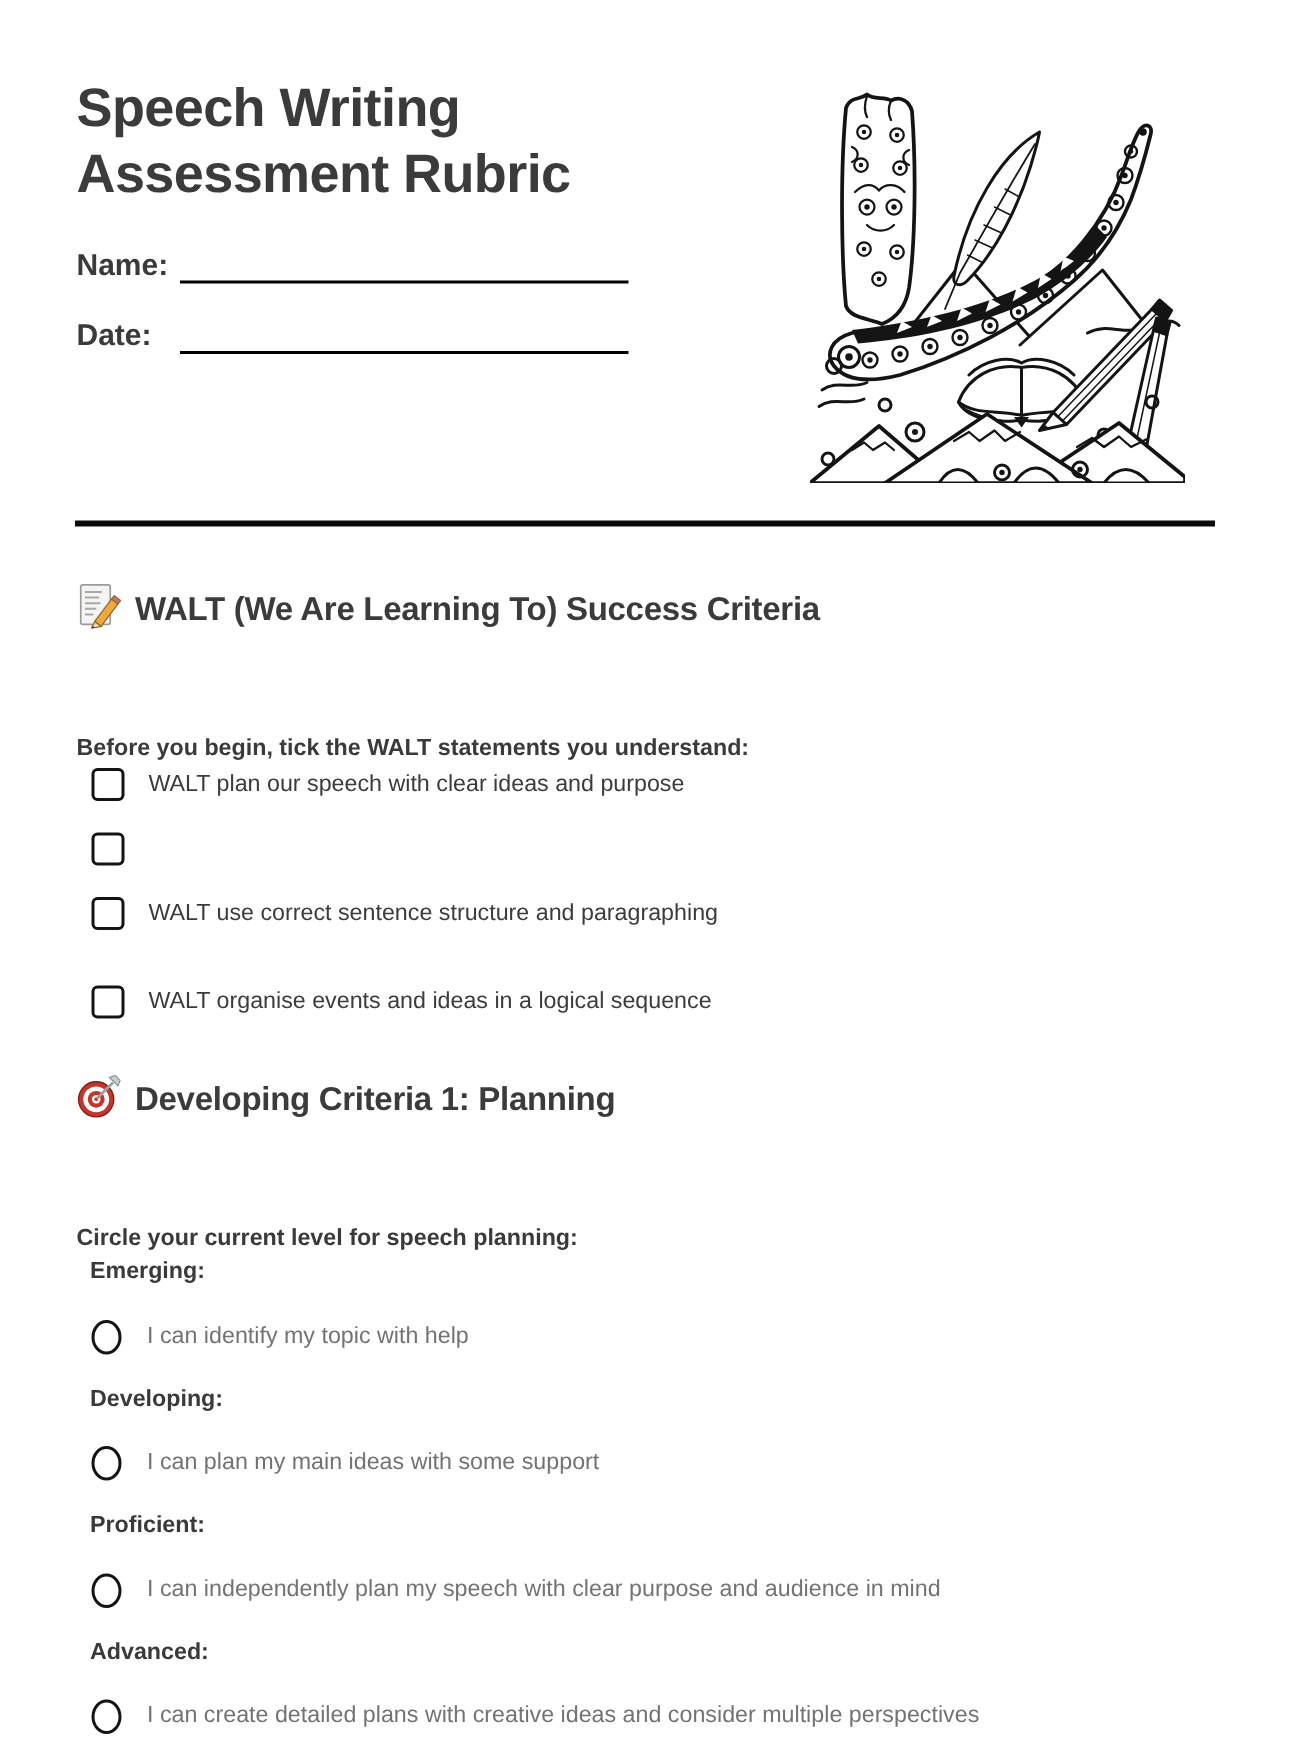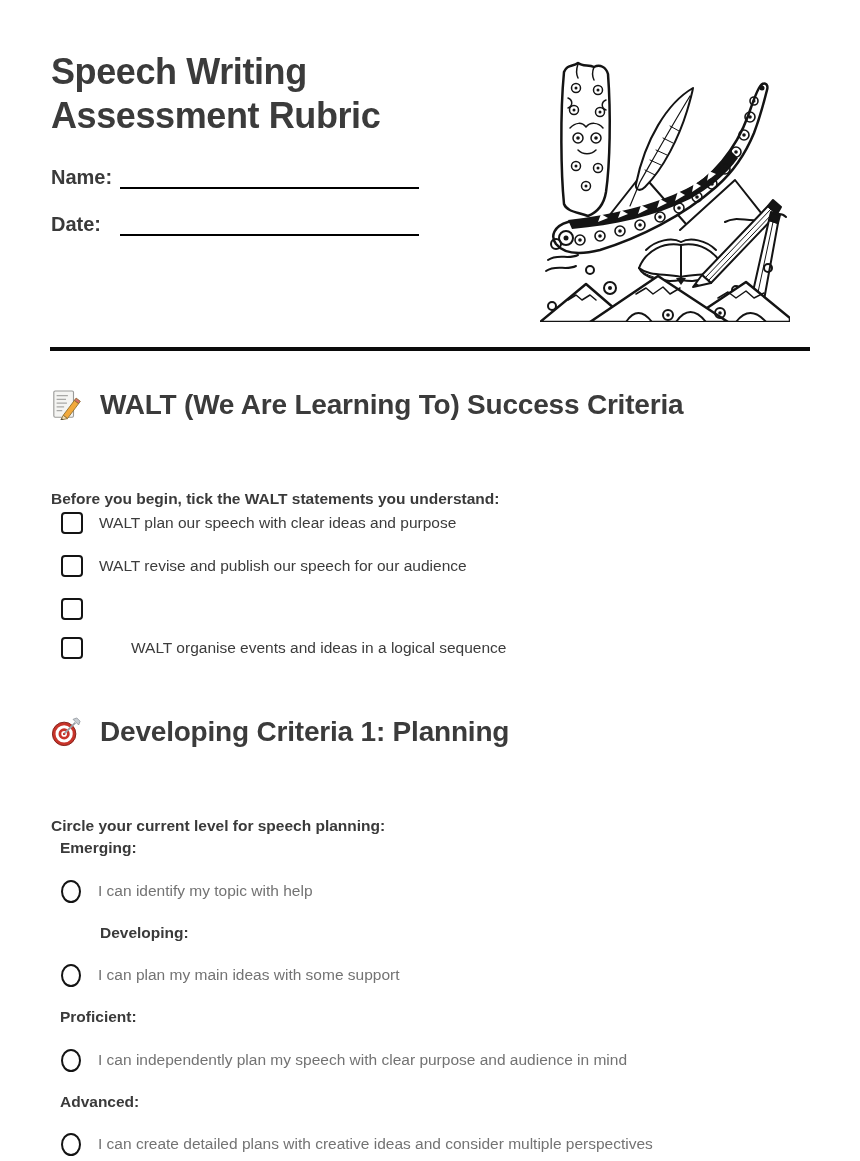--- a/index.html
+++ b/index.html
@@ -21,22 +21,22 @@
   .date-label { left:51px; top:213px; }
   .write-line { width:299px; height:0; border-bottom:2px solid #000; }
   .name-line { left:120px; top:187px; }
   .date-line { left:120px; top:234px; }
 
   .illustration { left:540px; top:54px; width:250px; height:268px; }
 
   .divider { left:50px; top:347px; width:760px; height:4px; background:#0a0a0a; }
 
   .section-heading {
-    display:flex; align-items:center; gap:19px;
-    font-size:28px; font-weight:bold; color:#3b3b3b; letter-spacing:-0.2px;
+    display:flex; align-items:flex-end; gap:9px;
+    font-size:22px; font-weight:bold; color:#3b3b3b; letter-spacing:-0.2px;
   }
   .walt-heading { left:51px; top:389px; }
   .assess-heading { left:51px; top:716px; }
   .section-heading .emoji-icon { width:30px; height:30px; flex:0 0 auto; }
   .section-heading .emoji-icon svg { display:block; width:100%; height:100%; }
 
   .instruction { font-size:15.5px; font-weight:bold; color:#3a3a3a;margin-top:44px; }
   .walt-instruction { left:51px; top:446px; }
   .assess-instruction { left:51px; top:773px; }
 
@@ -216,26 +216,26 @@
 </div>
 
 <div class="abs instruction walt-instruction">Before you begin, tick the WALT statements you understand:</div>
 
 <div class="abs check-row" style="top:511px;">
   <span class="checkbox"></span>
   <span class="check-label">WALT plan our speech with clear ideas and purpose</span>
 </div>
 <div class="abs check-row" style="top:554px;">
   <span class="checkbox"></span>
-  <span class="check-label">WALT revise and publish our speech for our audience</span>
 </div>
 <div class="abs check-row" style="top:597px;">
   <span class="checkbox"></span>
-</div>
-<div class="abs check-row" style="top:636px;gap:32px;">
+  <span class="check-label">WALT use correct sentence structure and paragraphing</span>
+</div>
+<div class="abs check-row" style="top:656px;">
   <span class="checkbox"></span>
   <span class="check-label">WALT organise events and ideas in a logical sequence</span>
 </div>
 
 <div class="abs section-heading assess-heading">
   <span class="emoji-icon">
     <svg viewBox="0 0 32 32" xmlns="http://www.w3.org/2000/svg">
       <circle cx="14" cy="18" r="12.5" fill="#c8342a" stroke="#801f17" stroke-width="1"></circle>
       <circle cx="14" cy="18" r="9.2" fill="#fff"></circle>
       <circle cx="14" cy="18" r="6" fill="#c8342a"></circle>
@@ -249,21 +249,21 @@
 </div>
 
 <div class="abs instruction assess-instruction">Circle your current level for speech planning:</div>
 
 <div class="abs level-label" style="left:60px; top:839px;">Emerging:</div>
 <div class="abs radio-row" style="top:879px;">
   <span class="radio"></span>
   <span class="radio-label">I can identify my topic with help</span>
 </div>
 
-<div class="abs level-label" style="left:60px; top:924px;margin-left:40px;">Developing:</div>
+<div class="abs level-label" style="left:60px; top:924px;">Developing:</div>
 <div class="abs radio-row" style="top:963px;">
   <span class="radio"></span>
   <span class="radio-label">I can plan my main ideas with some support</span>
 </div>
 
 <div class="abs level-label" style="left:60px; top:1008px;">Proficient:</div>
 <div class="abs radio-row" style="top:1048px;">
   <span class="radio"></span>
   <span class="radio-label">I can independently plan my speech with clear purpose and audience in mind</span>
 </div>

